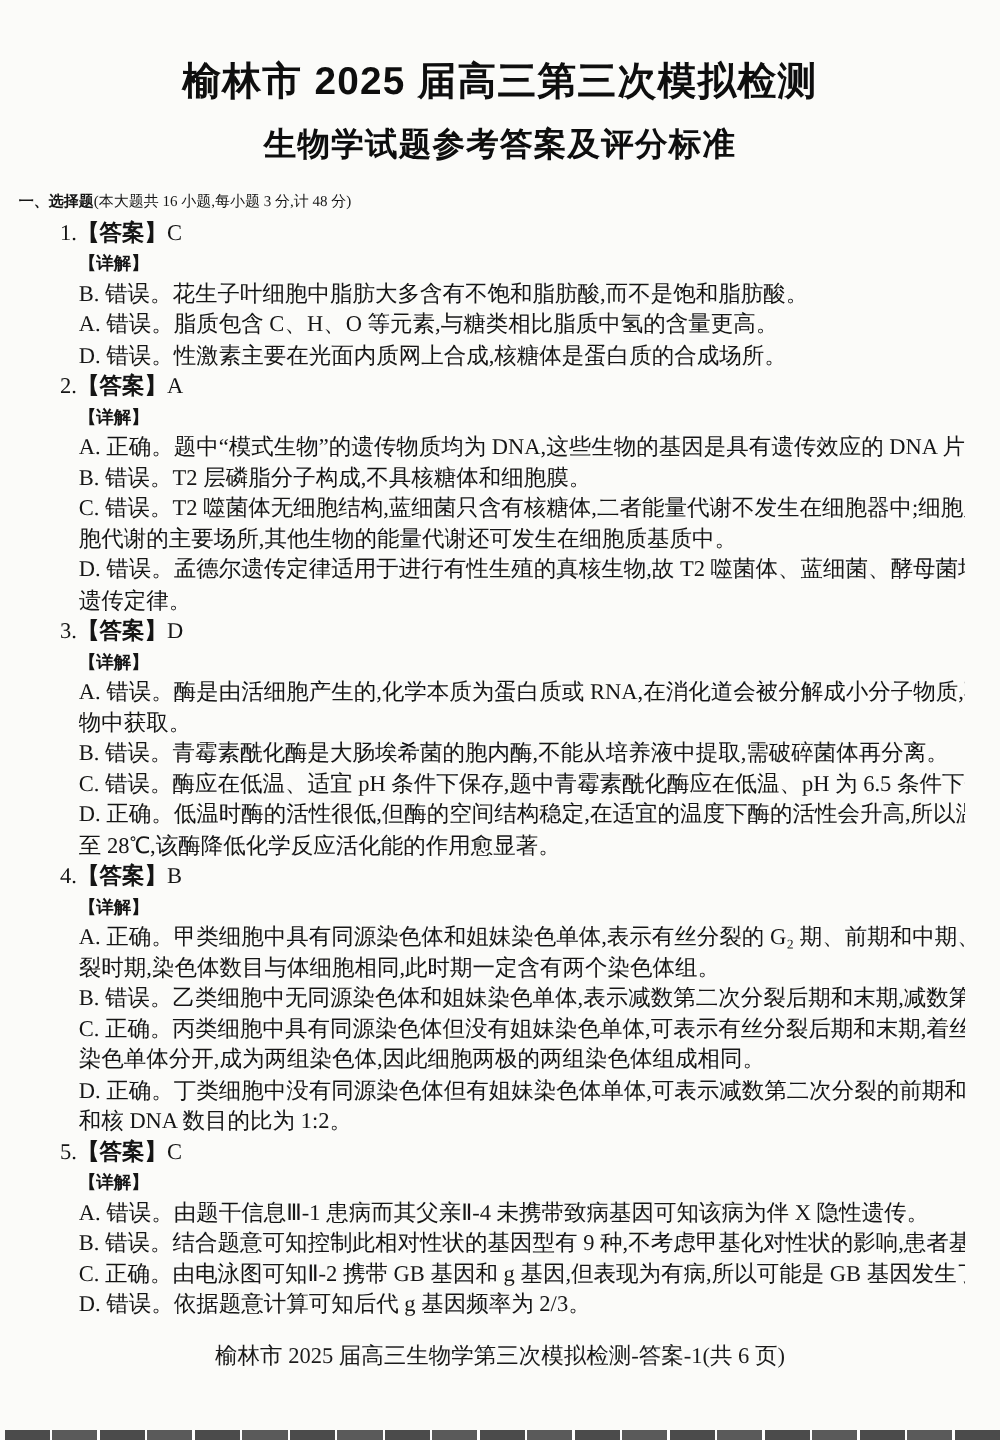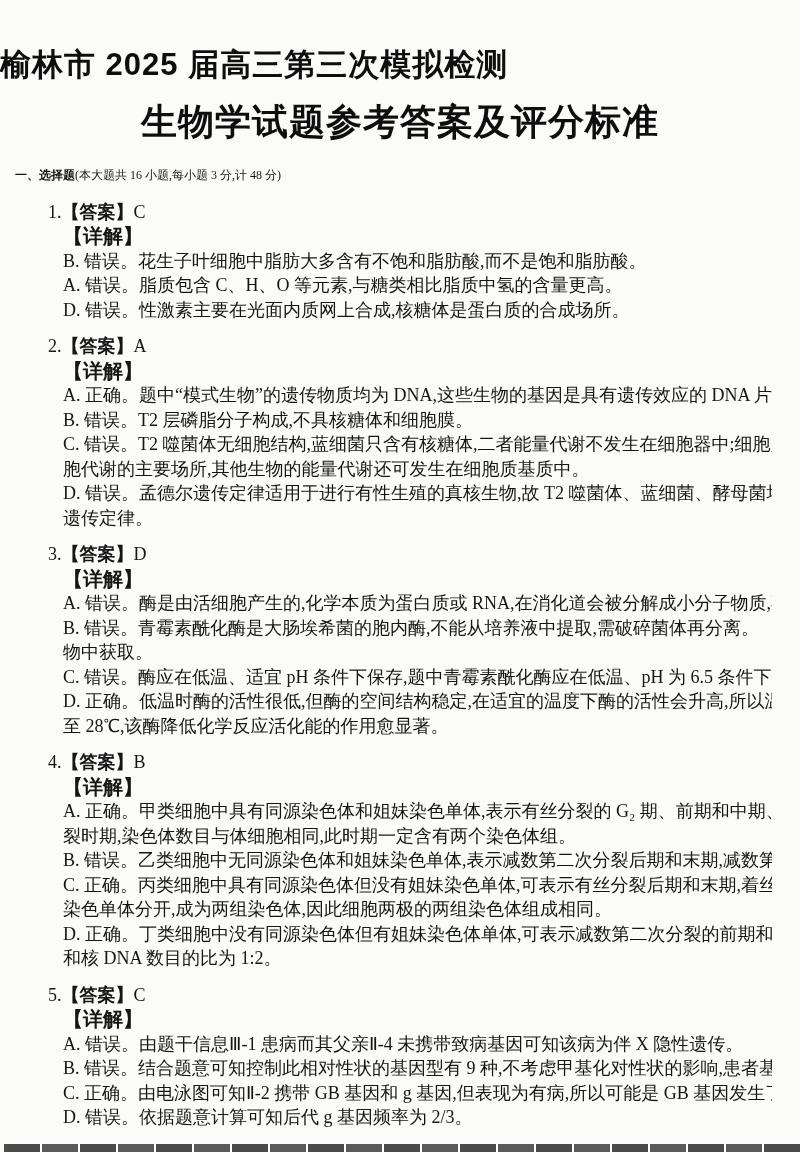--- a/index.html
+++ b/index.html
@@ -6,56 +6,56 @@
   body {
     width: 800px; height: 1152px;
     background: #fbfbf9;
     font-family: "Liberation Serif", serif;
     color: #151515;
     position: relative;
     overflow: hidden;
   }
   .page { padding-top: 44px; }
   .doc-title {
-    text-align: left;
+    text-align: center;
     font-family: "Liberation Sans", sans-serif;
     font-weight: 700;
     font-size: 31px;
     letter-spacing: 1px;
     margin: 0 0 12px 0;
     color: #0e0e0e;
   }
   .doc-subtitle {
     text-align: center;
     font-family: Liberation Serif, serif;
     font-weight: 700;
-    font-size: 36px;
+    font-size: 26px;
     letter-spacing: 1px;
     margin: 0 0 16px 0;
     color: #0e0e0e;
   }
   .section-heading {
     margin-left: 15px;
     font-size: 12px;
     line-height: 24.5px;
   }
   .bold-label {
     font-family: "Liberation Sans", sans-serif;
     font-weight: 700;
   }
-  .question { margin-top: 12px; }
+  .question { margin-top: 0; }
   .answer-line {
     margin-left: 48px;
     font-size: 18px;
     line-height: 24.5px;
     white-space: nowrap;
   }
   .detail-line {
     margin-left: 63px;
-    font-size: 20px;
+    font-size: 14px;
     line-height: 24.5px;
   }
   .body-line {
     margin-left: 63px;
     margin-right: 28px;
     font-size: 18px;
     line-height: 24.5px;
     white-space: nowrap;
     overflow: hidden;
   }
@@ -107,22 +107,22 @@
     <div class="body-line">C. 错误。T2 噬菌体无细胞结构,蓝细菌只含有核糖体,二者能量代谢不发生在细胞器中;细胞质基质是细</div>
     <div class="body-line">胞代谢的主要场所,其他生物的能量代谢还可发生在细胞质基质中。</div>
     <div class="body-line">D. 错误。孟德尔遗传定律适用于进行有性生殖的真核生物,故 T2 噬菌体、蓝细菌、酵母菌均不遵循孟德尔</div>
     <div class="body-line">遗传定律。</div>
   </div>
 
   <div class="question">
     <div class="answer-line"><span>3.</span><span class="bold-label">【答案】</span><span>D</span></div>
     <div class="detail-line bold-label">【详解】</div>
     <div class="body-line">A. 错误。酶是由活细胞产生的,化学本质为蛋白质或 RNA,在消化道会被分解成小分子物质,不能直接从食</div>
+    <div class="body-line">物中获取。</div>
     <div class="body-line">B. 错误。青霉素酰化酶是大肠埃希菌的胞内酶,不能从培养液中提取,需破碎菌体再分离。</div>
-    <div class="body-line">物中获取。</div>
     <div class="body-line">C. 错误。酶应在低温、适宜 pH 条件下保存,题中青霉素酰化酶应在低温、pH 为 6.5 条件下保存。</div>
     <div class="body-line">D. 正确。低温时酶的活性很低,但酶的空间结构稳定,在适宜的温度下酶的活性会升高,所以温度由 10℃升</div>
     <div class="body-line">至 28℃,该酶降低化学反应活化能的作用愈显著。</div>
   </div>
 
   <div class="question">
     <div class="answer-line"><span>4.</span><span class="bold-label">【答案】</span><span>B</span></div>
     <div class="detail-line bold-label">【详解】</div>
     <div class="body-line">A. 正确。甲类细胞中具有同源染色体和姐妹染色单体,表示有丝分裂的 G₂ 期、前期和中期、减数第一次分</div>
     <div class="body-line">裂时期,染色体数目与体细胞相同,此时期一定含有两个染色体组。</div>

